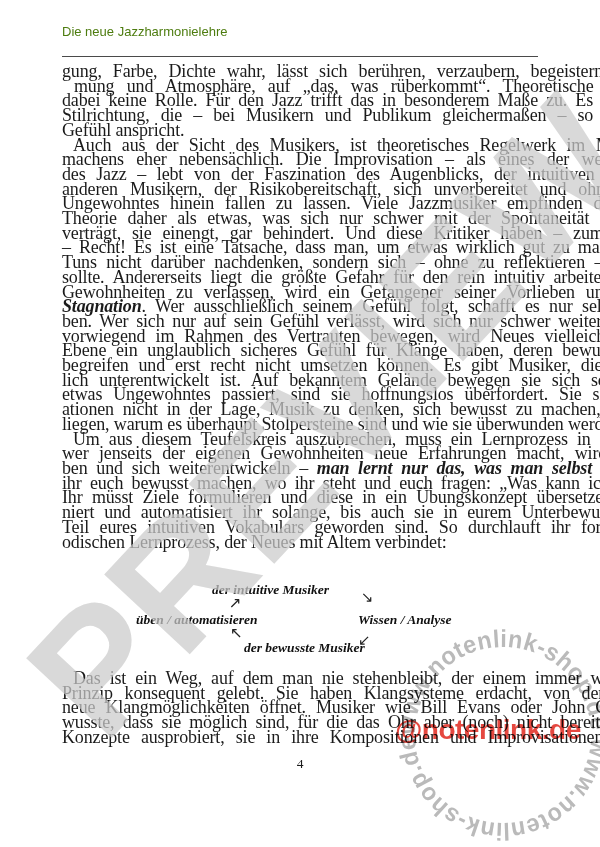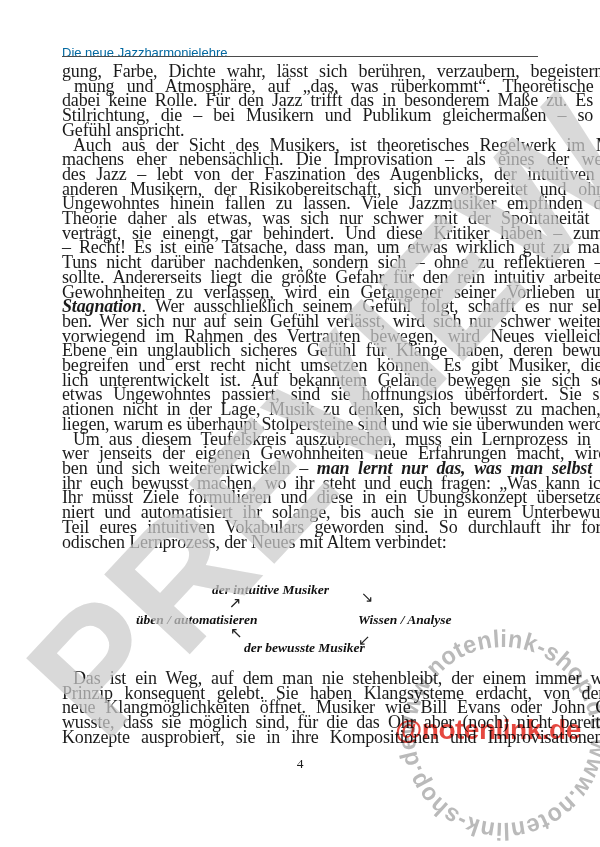--- a/index.html
+++ b/index.html
@@ -3,22 +3,22 @@
 <meta charset="utf-8">
 <style>
   html,body{margin:0;padding:0;background:#888;}
   .page{
     position:relative;width:600px;height:847px;background:#ffffff;
     margin:0 auto;overflow:hidden;
     font-family:"Liberation Serif", serif;color:#1b1b1b;
   }
   
   .running-head{
-    position:absolute;left:62px;top:45px;width:476px;
-    font-family:"Liberation Sans", sans-serif;font-size:13px;color:#0369a1;
+    position:absolute;left:62px;top:24px;width:476px;
+    font-family:"Liberation Sans", sans-serif;font-size:13px;color:#4d7c0f;
   }
   .head-rule{position:absolute;left:62px;top:56px;width:476px;height:1px;background:#4a4a4a;}
   
   .textblock{position:absolute;left:62px;width:476px;z-index:10;}
   #text-block-1{top:64px;}
   #text-block-2{top:671px;}
   .para{margin:0;}
   .line{
     display:block;white-space:nowrap;width:max-content;max-width:none;
     font-size:18px;line-height:14.7px;letter-spacing:-0.15px;color:#1b1b1b;

